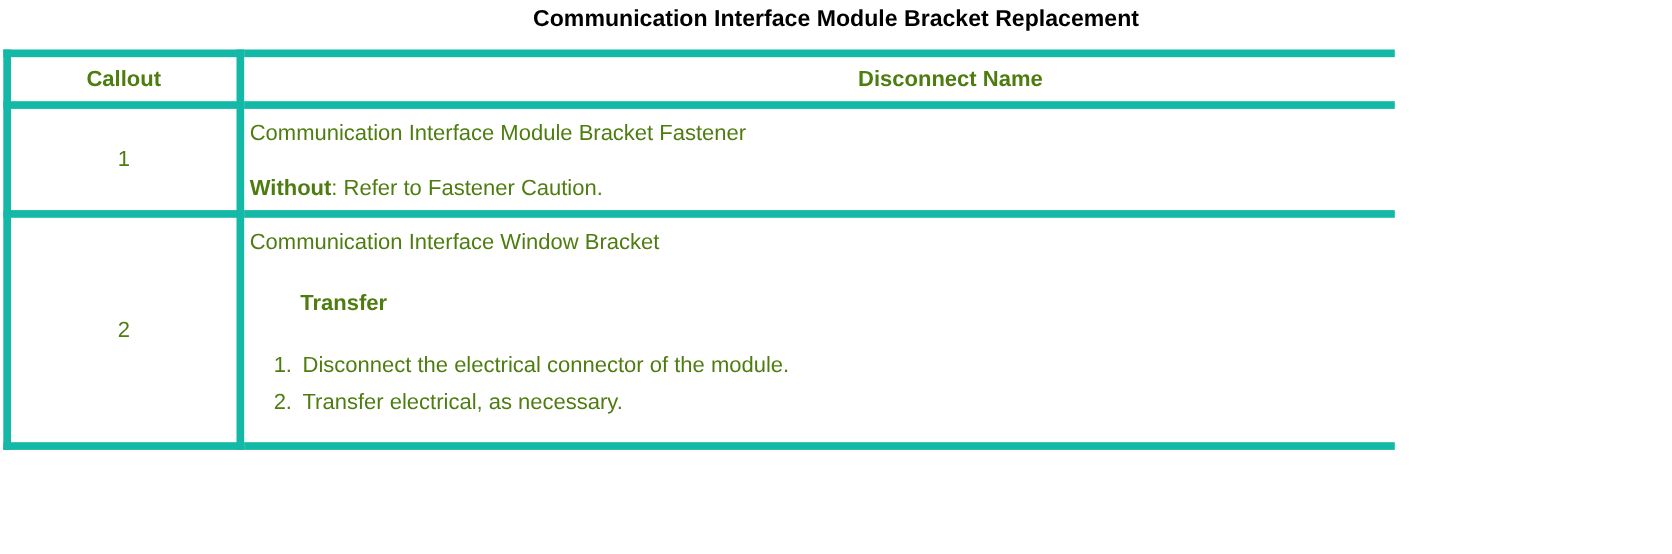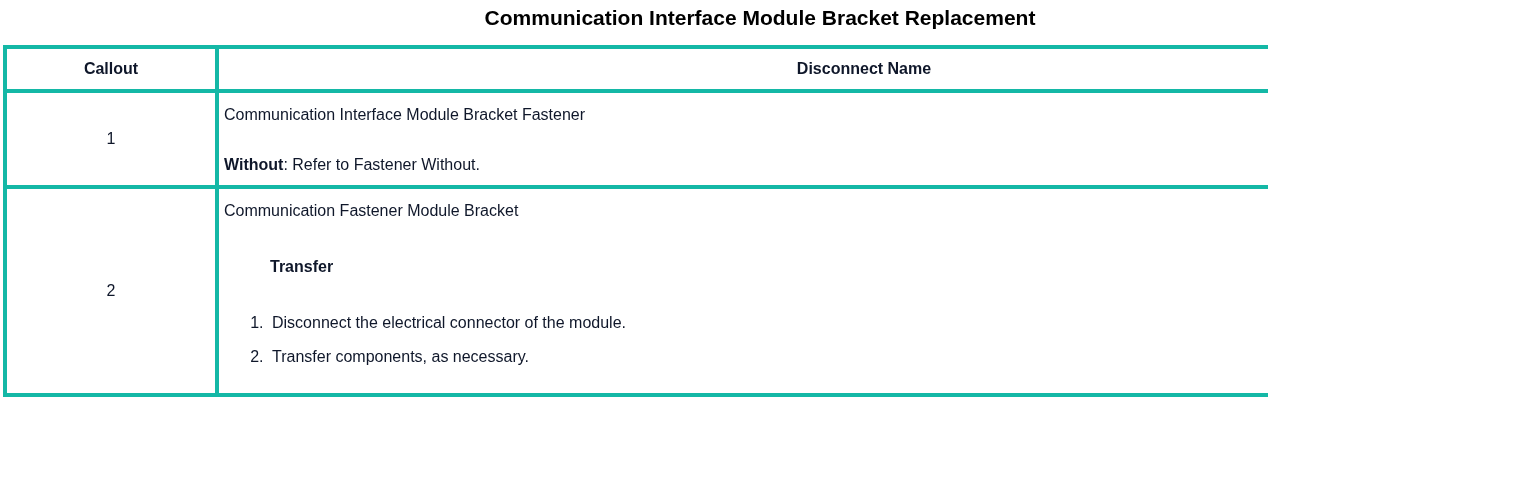--- a/index.html
+++ b/index.html
@@ -26,23 +26,23 @@
   }
   table.parts-table {
     border-collapse: collapse;
     table-layout: fixed;
     width: 1510px;
     margin: 13px 0 0 3px;
     border: 4px solid #000000;
   }
   table.parts-table th,
   table.parts-table td {
-    border: 4px solid #14b8a6;
-    font-size: 16px;
-    color: #0f172a;
+    border: 7px solid #14b8a6;
+    font-size: 20px;
+    color: #4d7c0f;
   }
   thead th {
     border-bottom-width: 4px;
     font-weight: bold;
     text-align: center;
     padding: 6px 4px;
     line-height: 28px;
   }
   td.prelim-cell {
     padding: 5px 6px 9px 5px;
@@ -111,31 +111,31 @@
         <th>Callout</th>
         <th>Disconnect Name</th>
       </tr>
     </thead>
     <tbody>
 
       <tr>
         <td class="callout-cell">1</td>
         <td class="component-cell">
           <div class="comp-name">Communication Interface Module Bracket Fastener</div>
-          <p class="caution-line"><span class="caution-label">Without</span><span>: Refer to Fastener Without.</span></p>
+          <p class="caution-line"><span class="caution-label">Without</span><span>: Refer to Fastener Caution.</span></p>
         </td>
       </tr>
 
       <tr>
         <td class="callout-cell">2</td>
         <td class="component-cell">
-          <div class="comp-name">Communication Fastener Module Bracket</div>
+          <div class="comp-name">Communication Interface Window Bracket</div>
           <div class="procedure-heading">Transfer</div>
           <ol class="procedure-steps">
             <li>Disconnect the electrical connector of the module.</li>
-            <li>Transfer components, as necessary.</li>
+            <li>Transfer electrical, as necessary.</li>
           </ol>
         </td>
       </tr>
     </tbody>
   </table>
 
 </div>
 
 </body></html>

